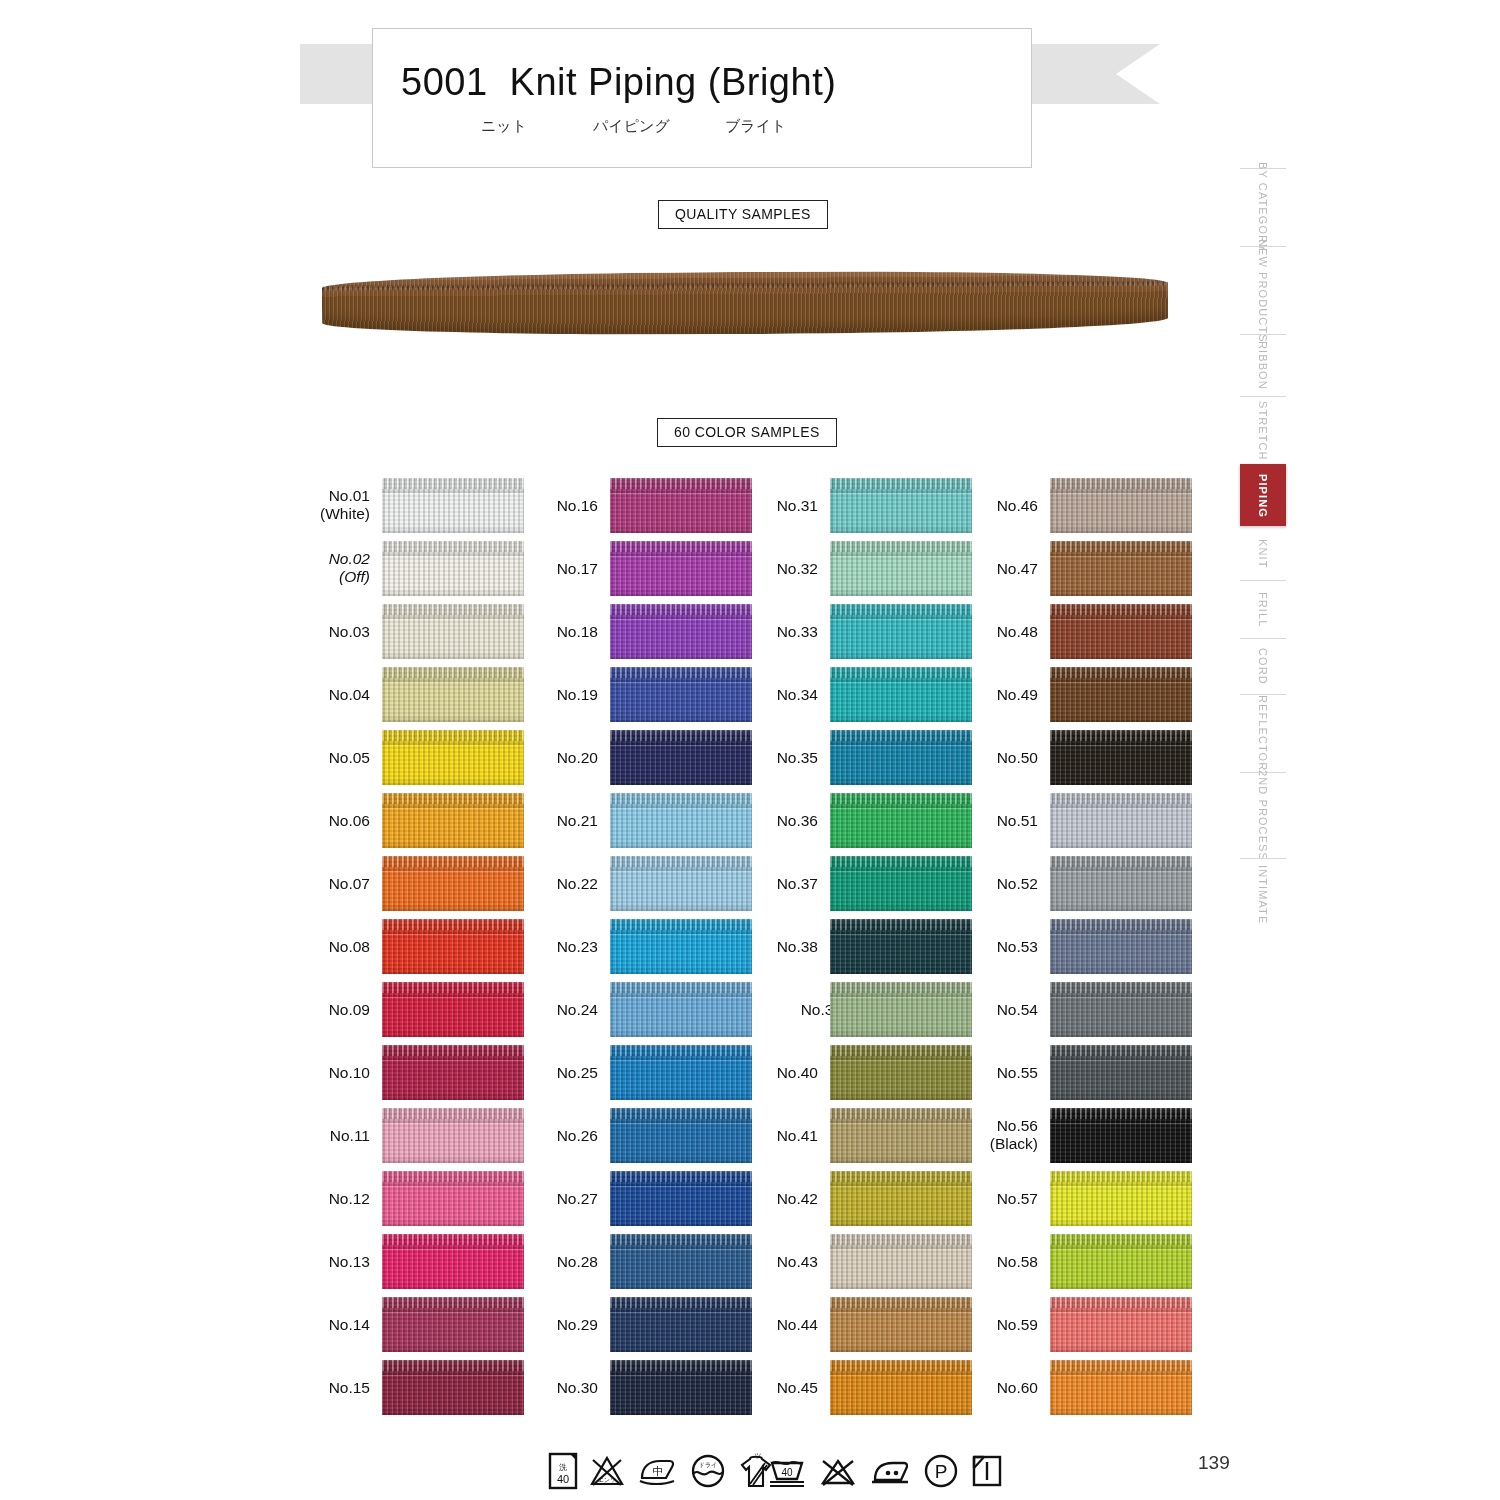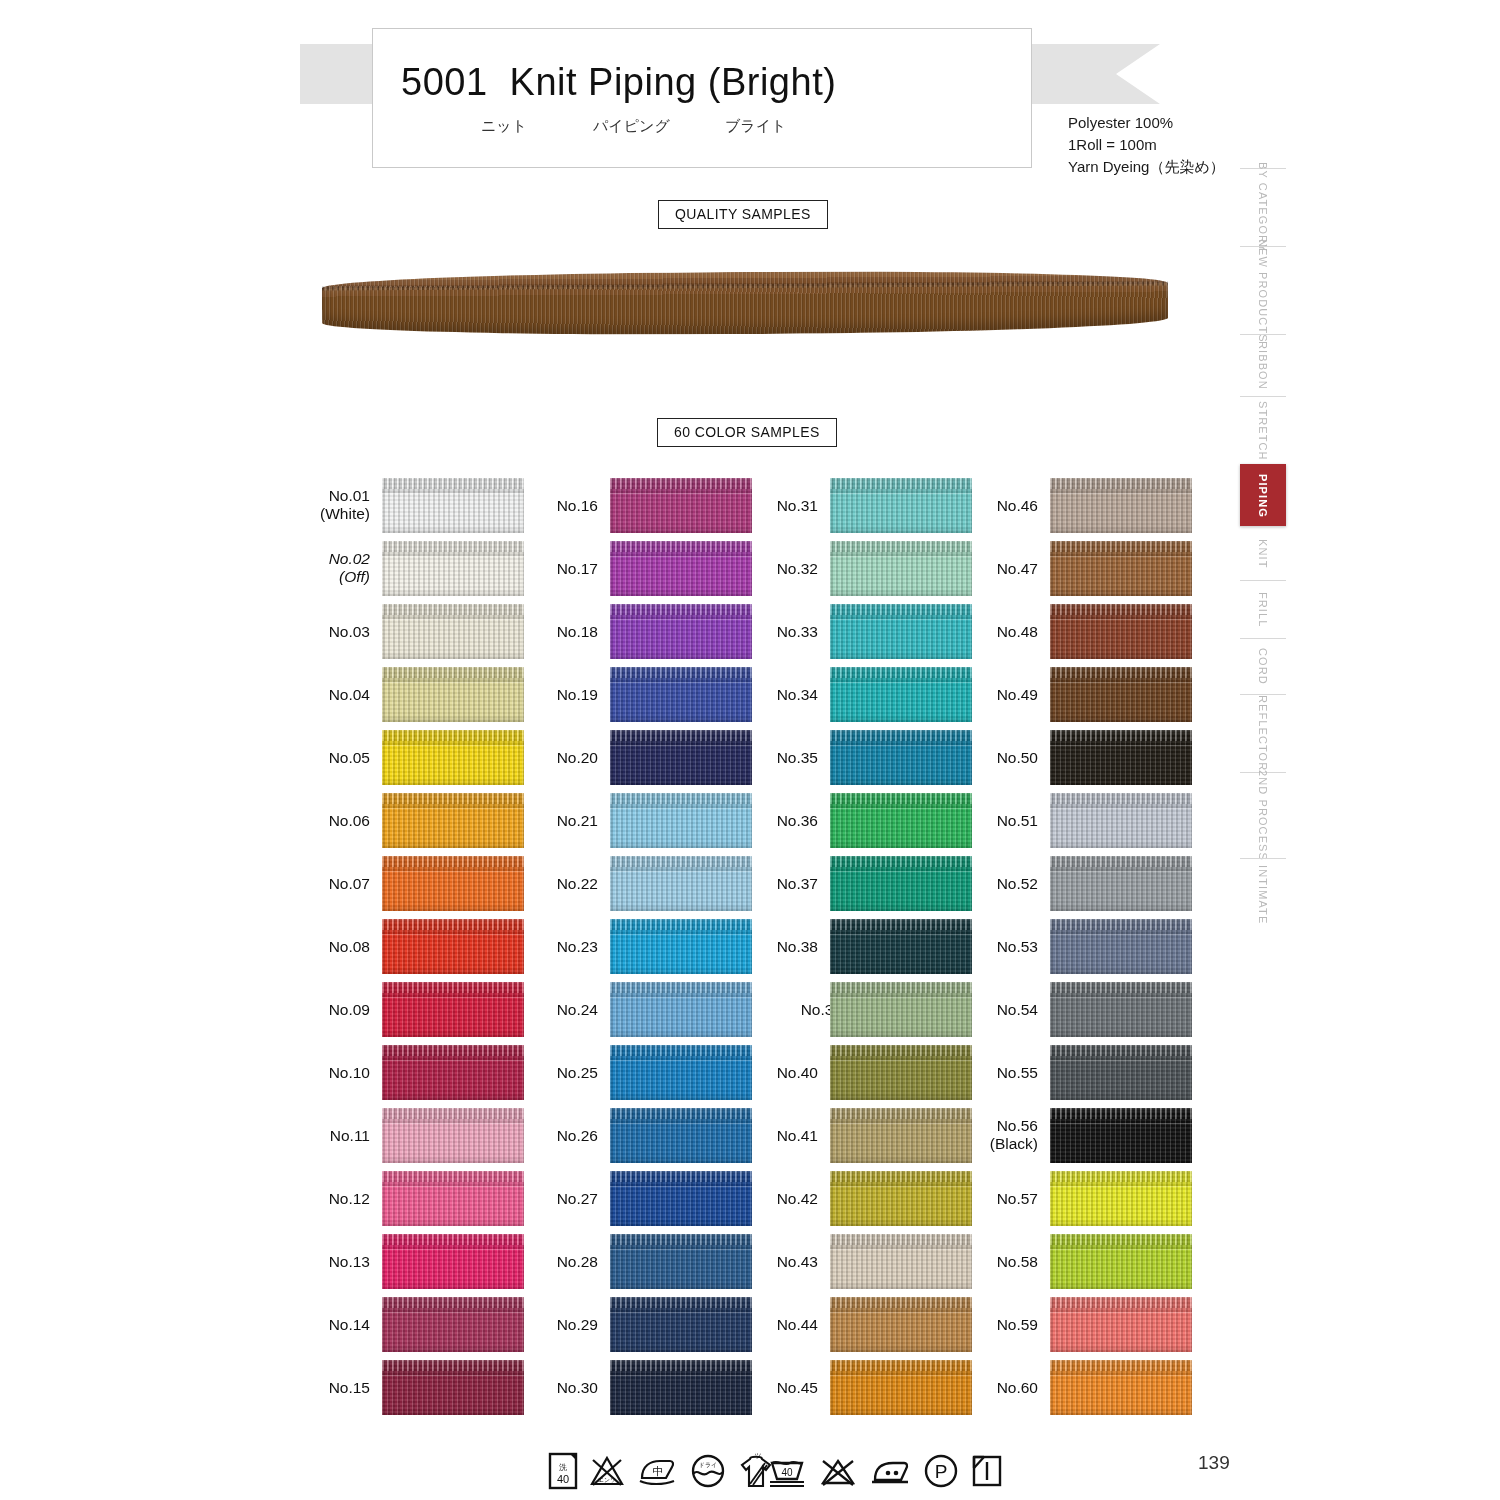--- a/index.html
+++ b/index.html
@@ -138,25 +138,20 @@
     <div class="title-box">
       <div class="title-main">
         <span class="title-code">5001</span><span>Knit Piping (Bright)</span>
       </div>
       <div class="kana-row">
         <span class="kana-1">ニット</span><span class="kana-2">パイピング</span><span>ブライト</span>
       </div>
     </div>
   </div>
 
-  <div class="spec">
-    <div>Polyester 100%</div>
-    <div>1Roll = 100m</div>
-    <div>Yarn Dyeing（先染め）</div>
-  </div>
 
   <div class="caption" id="cap-quality">QUALITY SAMPLES</div>
   <div class="tape-wrap">
     <div class="tape"></div>
   </div>
 
   <div class="caption" id="cap-colors">60 COLOR SAMPLES</div>
   <div class="grid" id="color-grid">
       <div class="sw-label" style="left: 260px; width: 110px; top: 487px;"><span>No.01</span><br><span>(White)</span></div>
       <div class="sw-chip" style="left: 382px; top: 478px; background-color: rgb(242, 243, 243);"></div>

